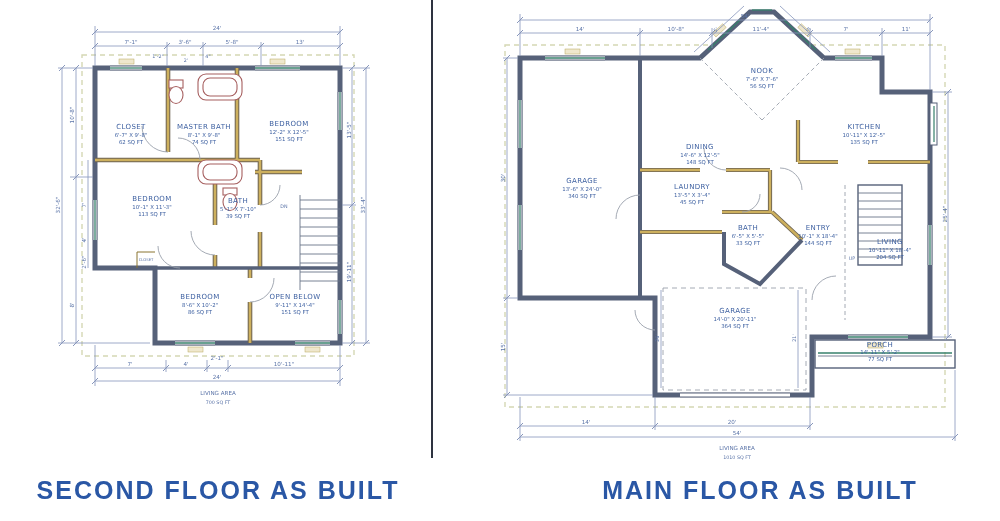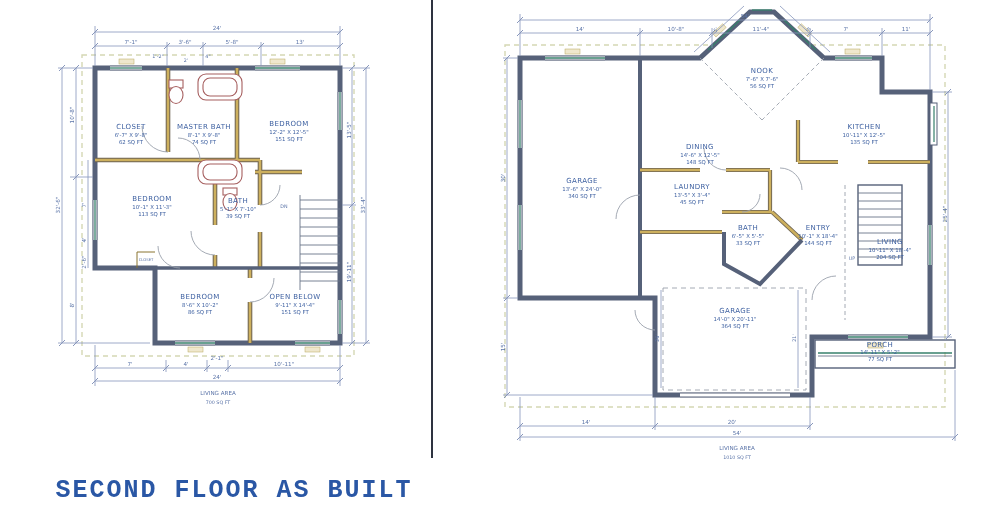--- a/index.html
+++ b/index.html
@@ -1,21 +1,21 @@
 <!DOCTYPE html>
 <html><head>
 <meta charset="utf-8">
 <style>
   html,body{margin:0;padding:0;background:#ffffff;}
   .canvas{position:relative;width:1000px;height:521px;background:#ffffff;overflow:hidden;
           font-family:"DejaVu Sans",sans-serif;}
   .divider{position:absolute;left:431px;top:0;width:1.5px;height:458px;background:#2e3340;}
   .plan-title{position:absolute;top:476px;text-align:center;font-family:"Liberation Sans",sans-serif;
           font-size:25px;font-weight:600;letter-spacing:2px;color:#2a57a5;white-space:nowrap;}
-  #title-left{left:24px;width:420px;font-family:Liberation Mono, monospace;}
+  #title-left{left:8px;width:420px;}
   #title-right{left:560px;width:400px;}
   svg{position:absolute;left:0;top:0;}
   svg text{font-family:"DejaVu Sans",sans-serif;fill:#3c5fa0;}
   .rname{font-size:7px;letter-spacing:.4px;}
   .rsub{font-size:5.4px;}
   .dim{font-size:5.6px;fill:#5b74a8;}
   .dimsm{font-size:4.8px;fill:#5b74a8;}
   .tiny{font-size:3.8px;fill:#5b74a8;}
 </style>
 </head>
@@ -448,14 +448,15 @@
       <text class="dimsm" x="852" y="260">UP</text>
       <text class="dim" x="737" y="450">LIVING AREA</text>
       <text class="dimsm" x="737" y="459">1010 SQ FT</text>
     </g>
   </g>
 </svg>
 
 <div class="divider"></div>
 
 <div id="title-left" class="plan-title">SECOND FLOOR AS BUILT</div>
+<div id="title-right" class="plan-title">MAIN FLOOR AS BUILT</div>
 
 </div>
 
 </body></html>

